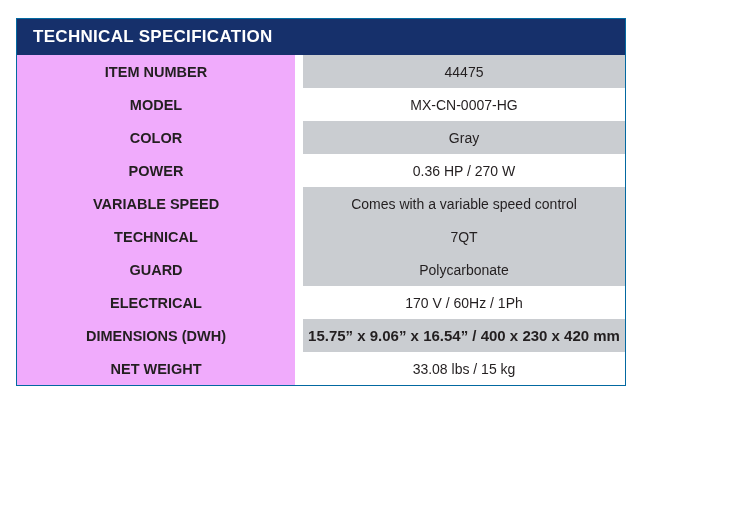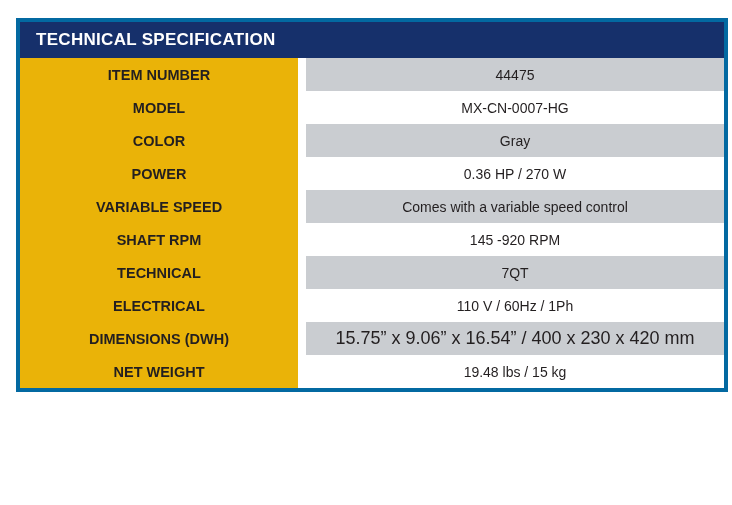--- a/index.html
+++ b/index.html
@@ -11,24 +11,24 @@
     width: 732px;
     height: 505px;
     font-family: "Liberation Sans", sans-serif;
     color: #231f20;
     overflow: hidden;
   }
   .spec-card {
     position: absolute;
     left: 16px;
     top: 18px;
-    width: 712px;
-    border: 4px solid #0369a1;
+    width: 610px;
+    border: 1px solid #0369a1;
     box-sizing: border-box;
-    background: #eab308;
+    background: #f0abfc;
   }
   .spec-header {
     background: #16306b;
     color: #ffffff;
     font-size: 17px;
     font-weight: bold;
     letter-spacing: 0.3px;
     padding: 9px 0 9px 16px;
     box-sizing: border-box;
     height: 36px;
@@ -67,21 +67,22 @@
     box-sizing: border-box;
   }
   tr.shaded .row-value {
     background: #cacdd1;
   }
   tr.plain .row-value {
     background: #ffffff;
     text-align: center;
   }
   .value-small {
-    font-size: 18px;
+    font-size: 15px;
+    font-weight: bold;
   }
 </style>
 </head>
 <body>
 
 <div class="spec-card">
   <div class="spec-header">TECHNICAL SPECIFICATION</div>
   <table class="spec-table">
     <tbody>
       <tr class="shaded">
@@ -102,40 +103,40 @@
       <tr class="plain">
         <td class="row-label">POWER</td>
         <td class="row-gap"></td>
         <td class="row-value">0.36 HP / 270 W</td>
       </tr>
       <tr class="shaded">
         <td class="row-label">VARIABLE SPEED</td>
         <td class="row-gap"></td>
         <td class="row-value">Comes with a variable speed control</td>
       </tr>
-      <tr class="plain">
-        <td class="row-label">SHAFT RPM</td>
-        <td class="row-gap"></td>
-        <td class="row-value">145 -920 RPM</td>
-      </tr>
       <tr class="shaded">
         <td class="row-label">TECHNICAL</td>
         <td class="row-gap"></td>
         <td class="row-value">7QT</td>
       </tr>
+      <tr class="shaded">
+        <td class="row-label">GUARD</td>
+        <td class="row-gap"></td>
+        <td class="row-value">Polycarbonate</td>
+      </tr>
       <tr class="plain">
         <td class="row-label">ELECTRICAL</td>
         <td class="row-gap"></td>
-        <td class="row-value">110 V / 60Hz / 1Ph</td>
+        <td class="row-value">170 V / 60Hz / 1Ph</td>
       </tr>
       <tr class="shaded">
         <td class="row-label">DIMENSIONS (DWH)</td>
         <td class="row-gap"></td>
         <td class="row-value value-small">15.75” x 9.06” x 16.54” /  400 x 230 x 420 mm</td>
       </tr>
       <tr class="plain">
         <td class="row-label">NET WEIGHT</td>
         <td class="row-gap"></td>
-        <td class="row-value">19.48 lbs / 15 kg</td>
+        <td class="row-value">33.08 lbs / 15 kg</td>
       </tr>
     </tbody>
   </table>
 </div>
 
 </body></html>

